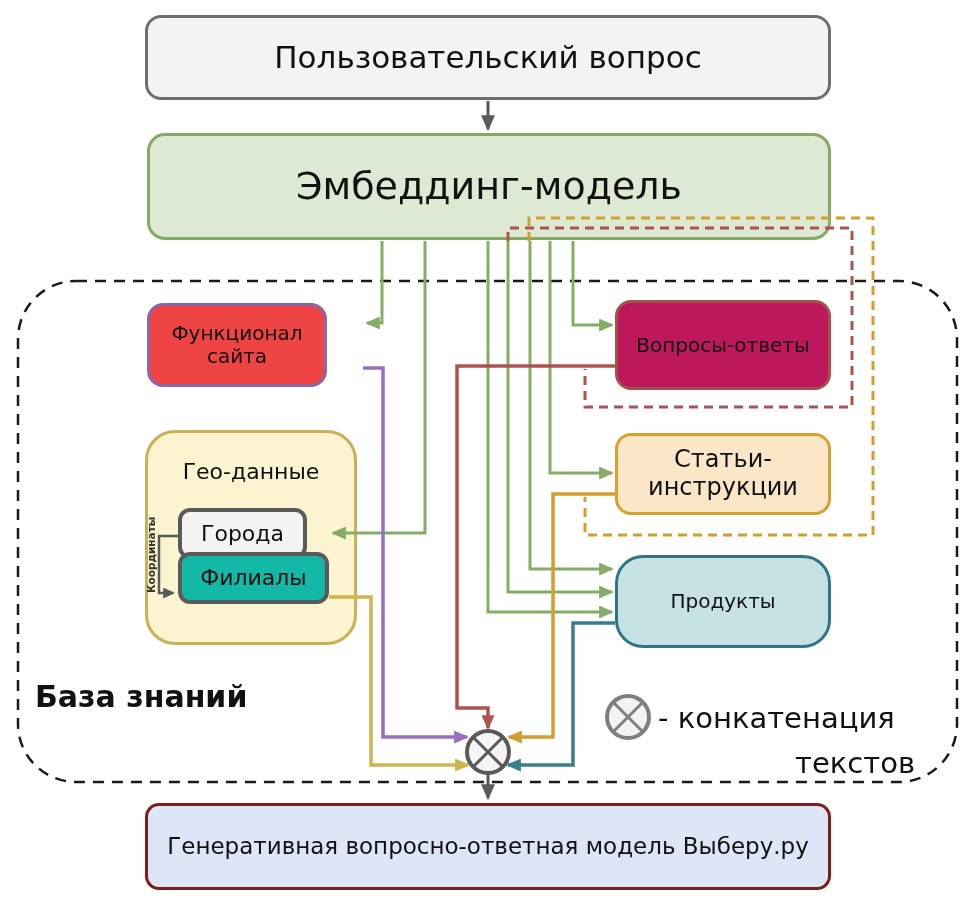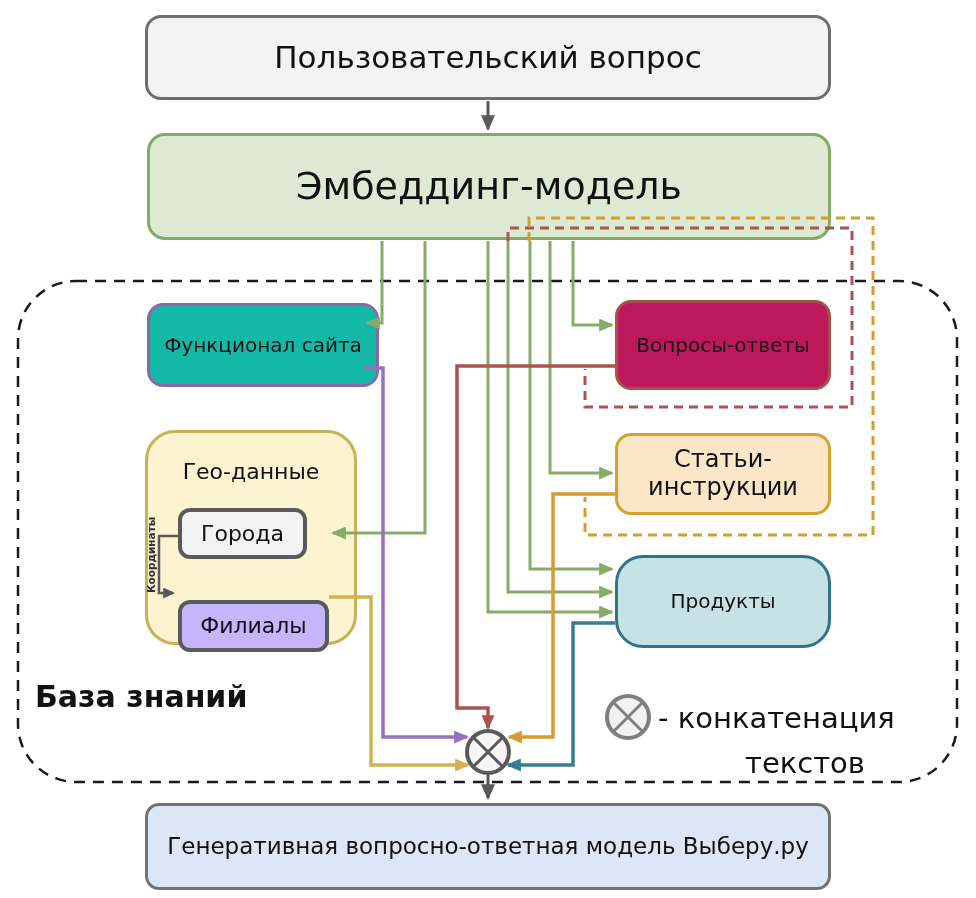--- a/index.html
+++ b/index.html
@@ -7,44 +7,44 @@
           font-family:"DejaVu Sans",sans-serif;overflow:hidden;color:#111;}
   .node{position:absolute;display:flex;align-items:center;justify-content:center;
         box-sizing:border-box;text-align:center;z-index:1;line-height:1.15;}
   .subnode{z-index:2;}
   .overlay{position:absolute;left:0;top:0;z-index:5;pointer-events:none;}
 
   .user-question{left:145px;top:15px;width:686px;height:85px;background:#f3f3f3;
                  border:3px solid #6e6e6e;border-radius:16px;font-size:31px;}
   .embedding{left:147px;top:133px;width:684px;height:107px;background:#dde9d2;
              border:3px solid #84aa65;border-radius:18px;font-size:38px;}
-  .site-func{left:147px;top:303px;width:232px;height:84px;background:#14b8a6;
+  .site-func{left:147px;top:303px;width:180px;height:84px;background:#ef4444;
              border:3px solid #8a68a8;border-radius:16px;font-size:20px;}
   .qa{left:615px;top:300px;width:216px;height:90px;background:#be185d;
       border:3px solid #a6504b;border-radius:16px;font-size:20px;}
   .geo{left:145px;top:430px;width:212px;height:215px;background:#fcf3d1;
        border:3px solid #c9b158;border-radius:30px;align-items:flex-start;
        padding-top:26px;font-size:22px;}
   .cities{left:178px;top:508px;width:129px;height:51px;background:#f3f3f3;
           border:4px solid #5a5a5a;border-radius:12px;font-size:22px;}
-  .branches{left:178px;top:600px;width:151px;height:52px;background:#c4b5fd;
+  .branches{left:178px;top:552px;width:151px;height:52px;background:#14b8a6;
             border:4px solid #5a5a5a;border-radius:12px;font-size:22px;}
   .articles{left:615px;top:433px;width:216px;height:82px;background:#fce6c8;
             border:3px solid #d8a02c;border-radius:16px;font-size:24px;}
   .products{left:615px;top:555px;width:216px;height:93px;background:#c6e2e4;
             border:3px solid #2f7585;border-radius:28px;font-size:20px;}
   .generative{left:145px;top:803px;width:686px;height:87px;background:#dce6f7;
-              border:3px solid #737373;border-radius:14px;font-size:23px;}
+              border:3px solid #7f1d1d;border-radius:14px;font-size:23px;}
 
   .kb-label{position:absolute;left:35px;width:255px;text-align:left;
             font-size:30px;font-weight:bold;z-index:3;}
   .kb-line1{top:679px;} .kb-line2{top:727px;}
   .legend-line{position:absolute;font-size:29px;font-weight:normal;z-index:3;}
   .legend-line1{left:658px;top:701px;}
-  .legend-line2{left:695px;top:746px;width:220px;text-align:center;}
+  .legend-line2{left:695px;top:746px;width:220px;text-align:right;}
   .coords{position:absolute;left:117px;top:551px;width:70px;height:14px;
           font-size:10.5px;color:#333;text-align:center;z-index:3;
           transform:rotate(-90deg);font-weight:bold;}
 </style>
 </head>
 <body>
 
 <div class="canvas">
 
   <div class="node user-question">Пользовательский вопрос</div>

